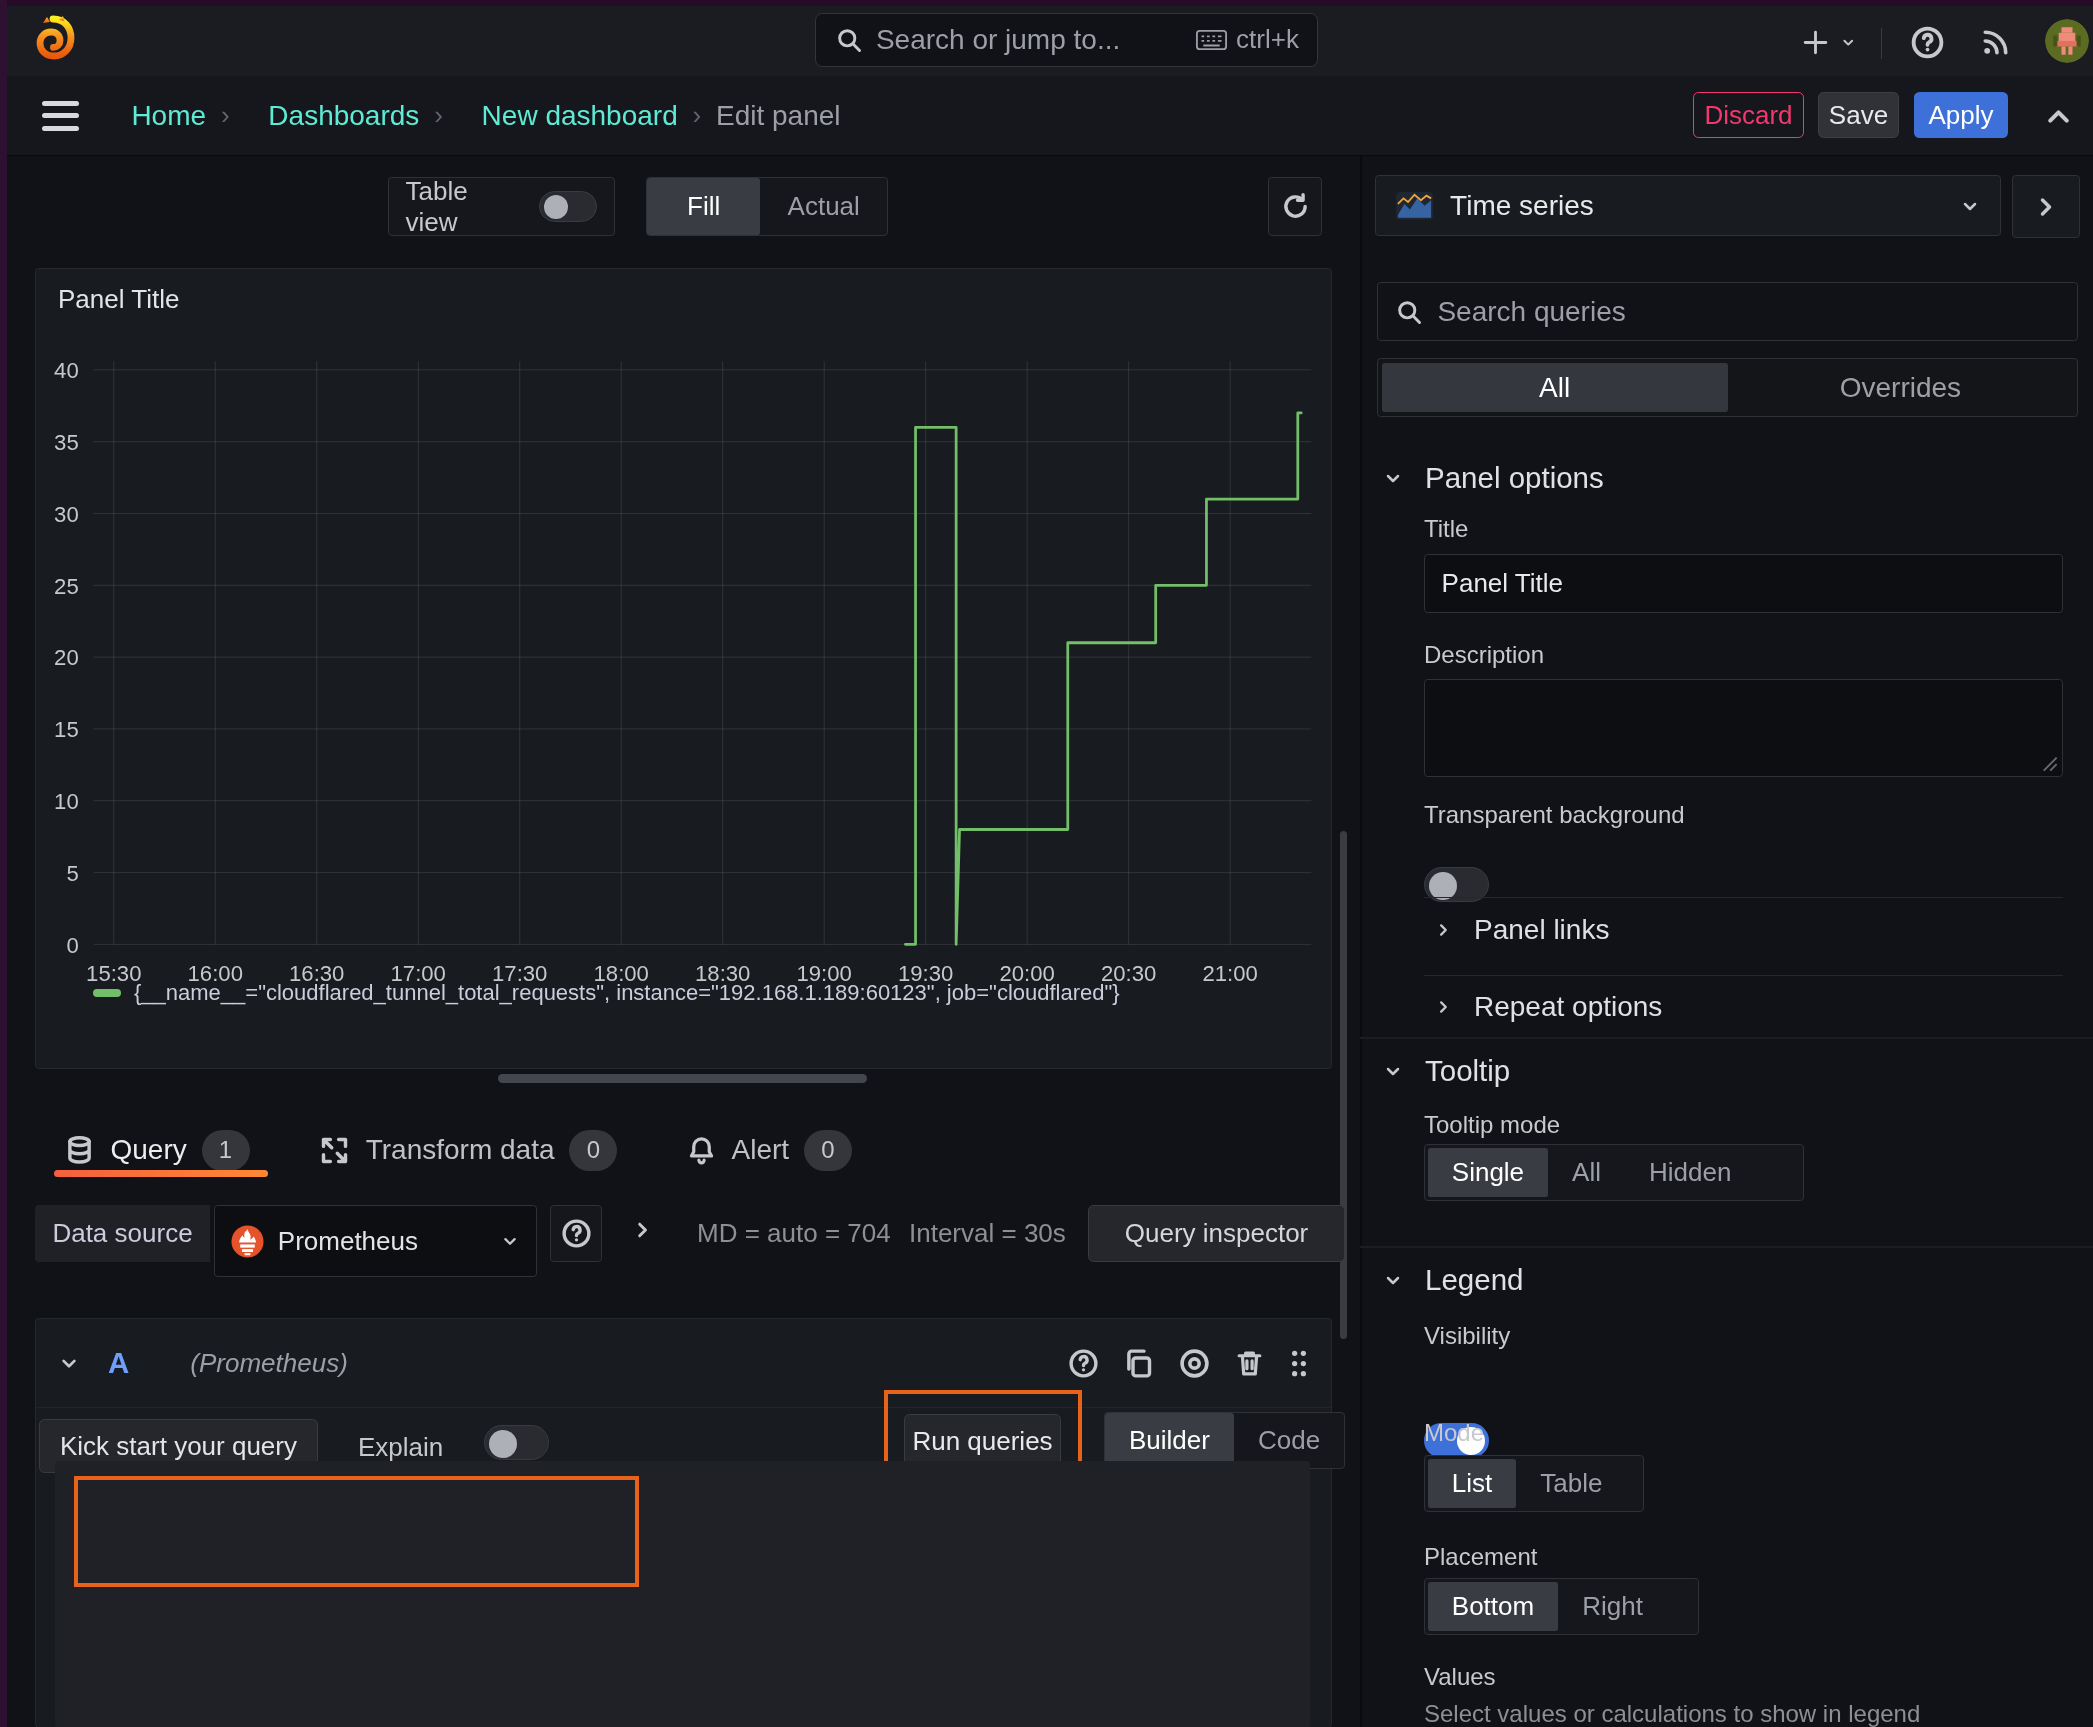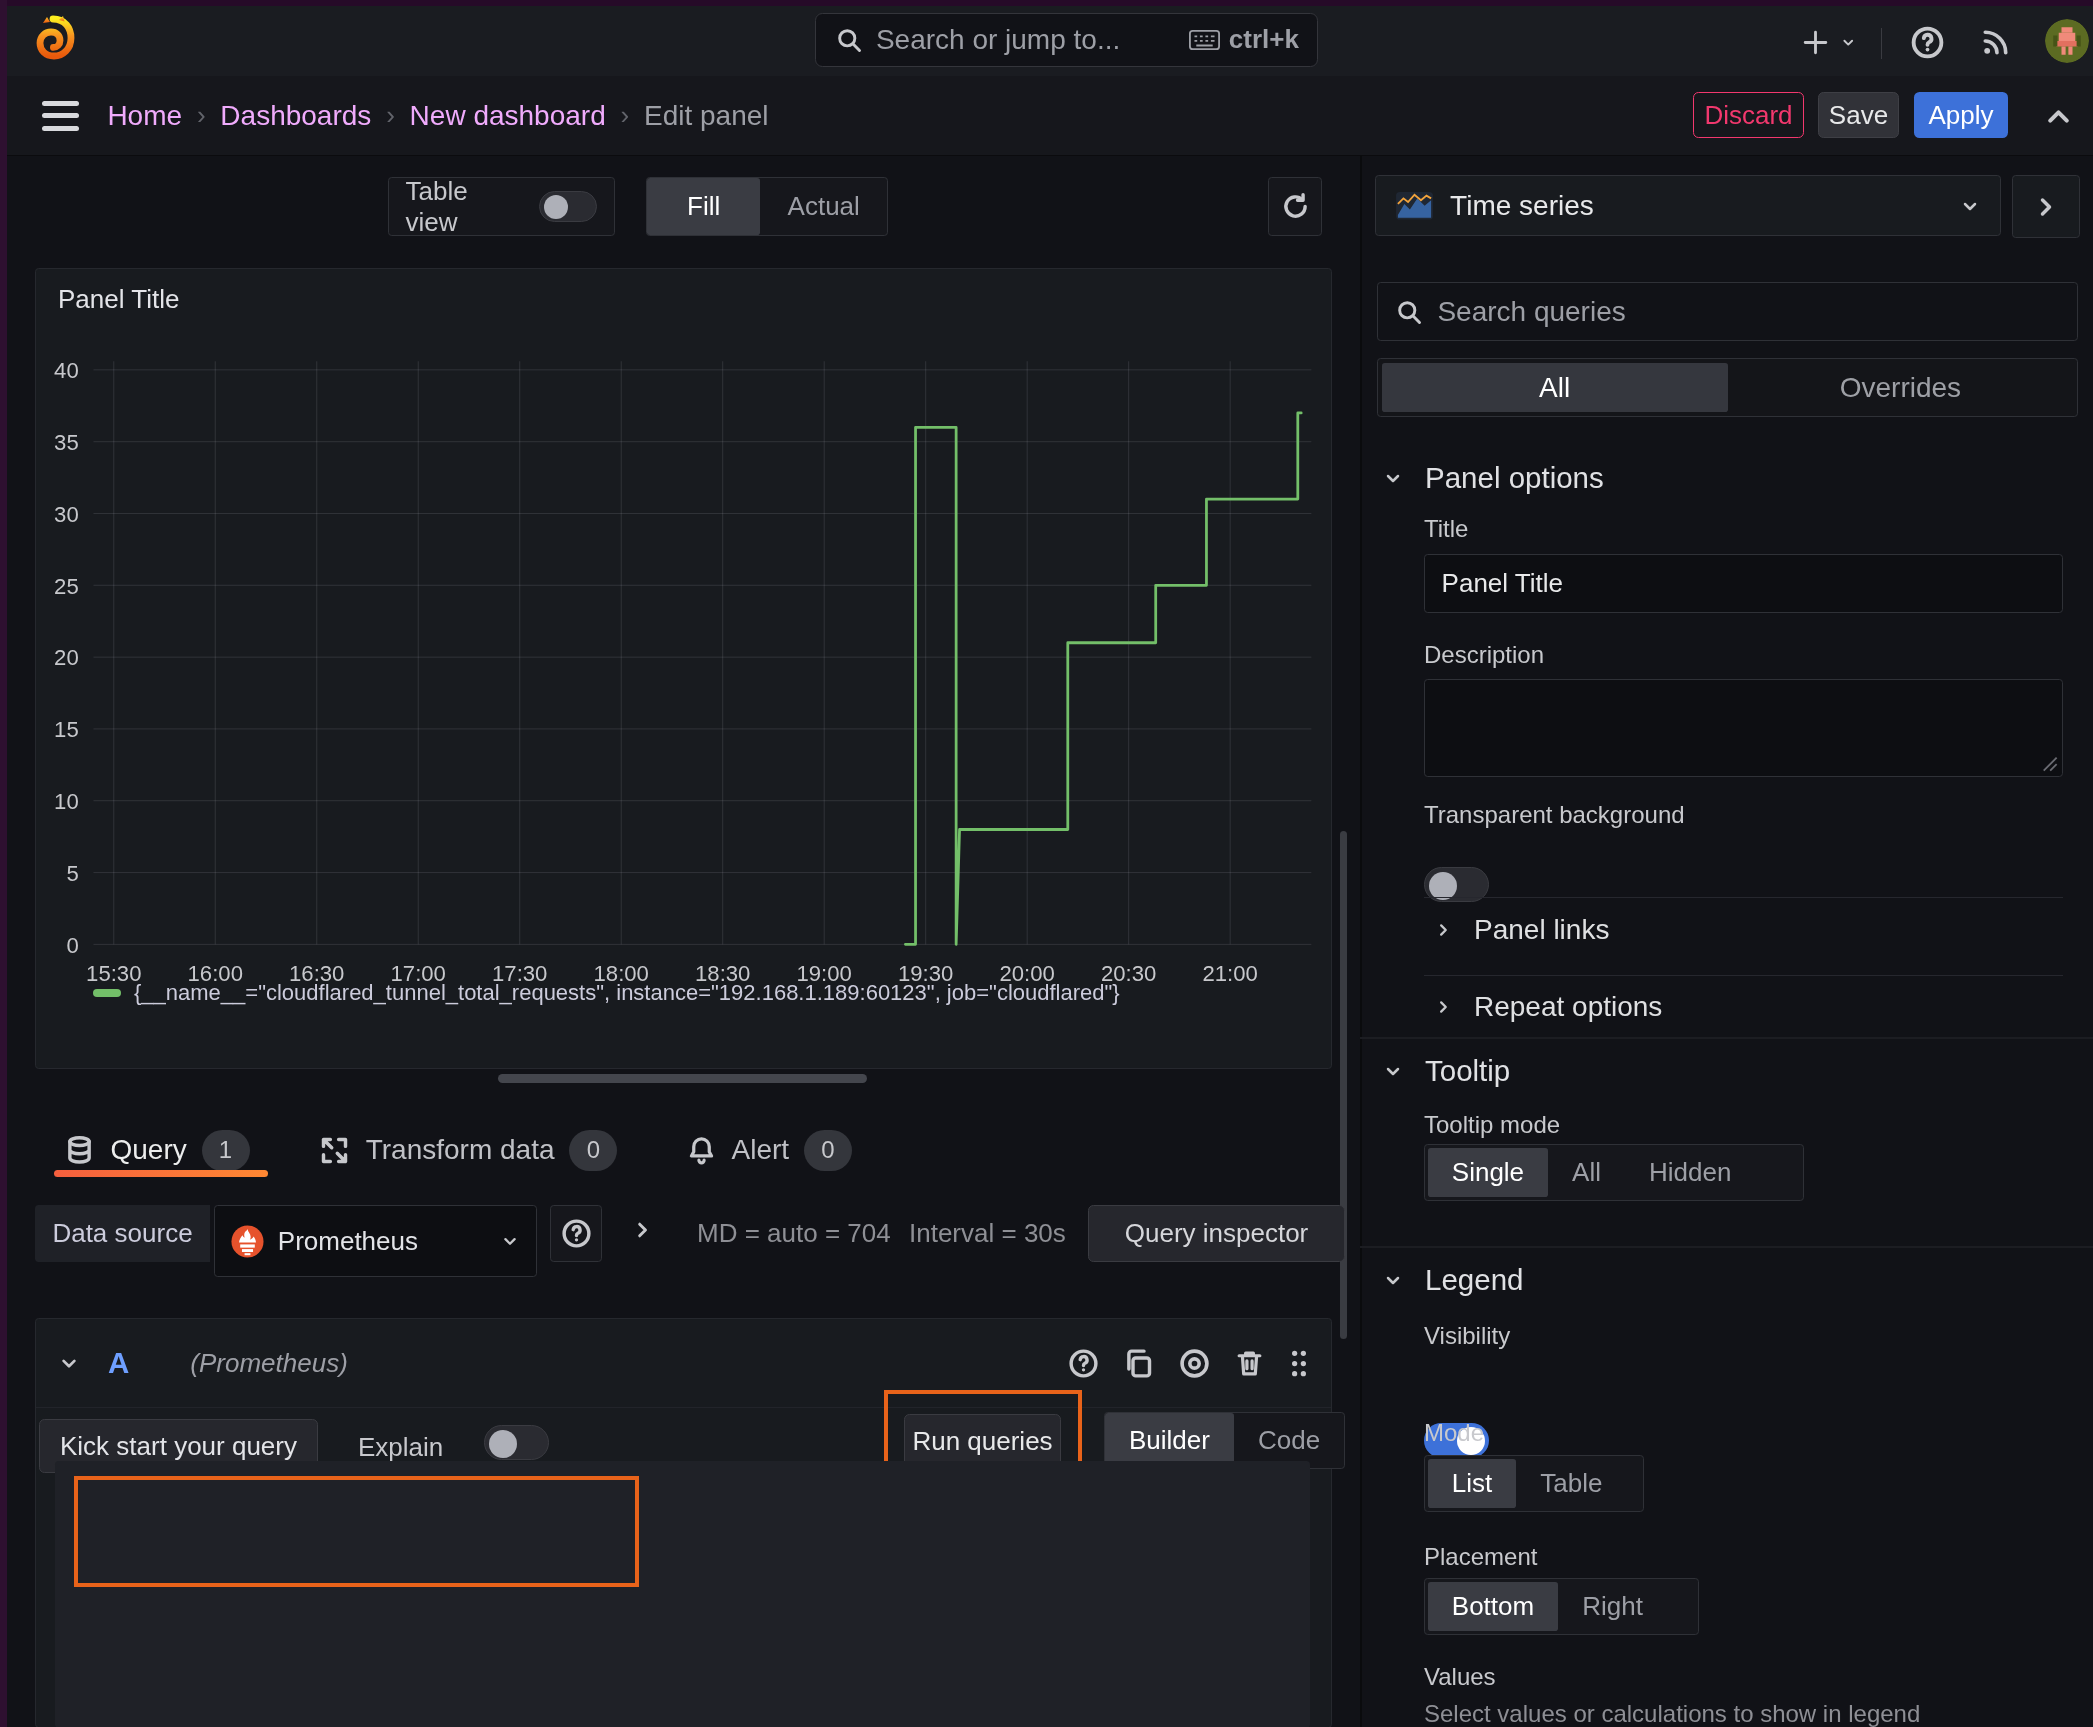--- a/index.html
+++ b/index.html
@@ -7,31 +7,31 @@
        font-family:"Liberation Sans",sans-serif;color:#ccccdc;}
   .abs{position:absolute;}
   svg{display:block;}
   
   .topstrip{left:0;top:0;width:2093px;height:5.5px;background:#260a28;}
   .leftstrip{left:0;top:0;width:7.4px;height:1728px;background:#2e1030;}
   .topbar{left:7.4px;top:5.5px;width:2086px;height:70px;background:#1a1c21;border-bottom:0.9px solid rgba(0,0,0,.55);}
   .searchbox{left:808px;top:7.4px;width:503px;height:54px;background:#111217;border:0.9px solid #34353b;
              border-radius:7.4px;display:flex;align-items:center;padding:0 18.5px;box-sizing:border-box;gap:13px;}
   .searchbox .ph{color:#9d9fa6;font-size:28px;flex:1;}
-  .kbd{display:flex;align-items:center;gap:9.2px;color:#9d9fa6;font-size:26px;font-weight:bold;}
+  .kbd{display:flex;align-items:center;gap:9.2px;color:#9d9fa6;font-size:26px;}
   .iconbtn{display:flex;align-items:center;justify-content:center;color:#c7c8cc;}
   .tb-divider{left:1874px;top:22px;width:0.9px;height:31px;background:#3a3b41;}
   .avatar{left:2038px;top:13px;width:44px;height:44px;border-radius:50%;overflow:hidden;}
   
   .crumbbar{left:7.4px;top:76px;width:2086px;height:79px;background:#16171c;border-bottom:0.9px solid rgba(0,0,0,.5);
             display:flex;align-items:center;}
   .hamburger{position:absolute;left:35px;top:25px;width:37px;height:29.5px;display:flex;flex-direction:column;justify-content:space-between;cursor:pointer;}
   .hamburger span{display:block;height:4.6px;border-radius:2.8px;background:#d8d9dd;}
   .crumbs{position:absolute;left:100px;top:0;height:79px;display:flex;align-items:center;gap:14.8px;font-size:28px;}
-  .crumbs .item{color:#f0abfc;}
+  .crumbs .item{color:#5eead4;margin-left:24px;}
   .crumbs .sep{color:#62646b;font-size:26px;}
   .crumbs .current{color:#9d9fa6;}
   .btn{display:inline-flex;align-items:center;justify-content:center;font-size:26px;border-radius:5.5px;
        box-sizing:border-box;cursor:pointer;}
   .btn-discard{left:1693px;top:92px;width:111px;height:46px;border:1.8px solid #f2386e;color:#f2386e;background:transparent;}
   .btn-save{left:1818px;top:92px;width:81px;height:46px;background:#313238;border:0.9px solid #3e3f45;color:#e8e9ea;}
   .btn-apply{left:1914px;top:92px;width:94px;height:46px;background:#3d71d9;color:#fff;}
   .collapse-up{left:2038px;top:96px;width:41px;height:41px;}
   
   .group{background:#16171c;border:0.9px solid #2f3137;border-radius:3.7px;box-sizing:border-box;display:flex;align-items:center;}

